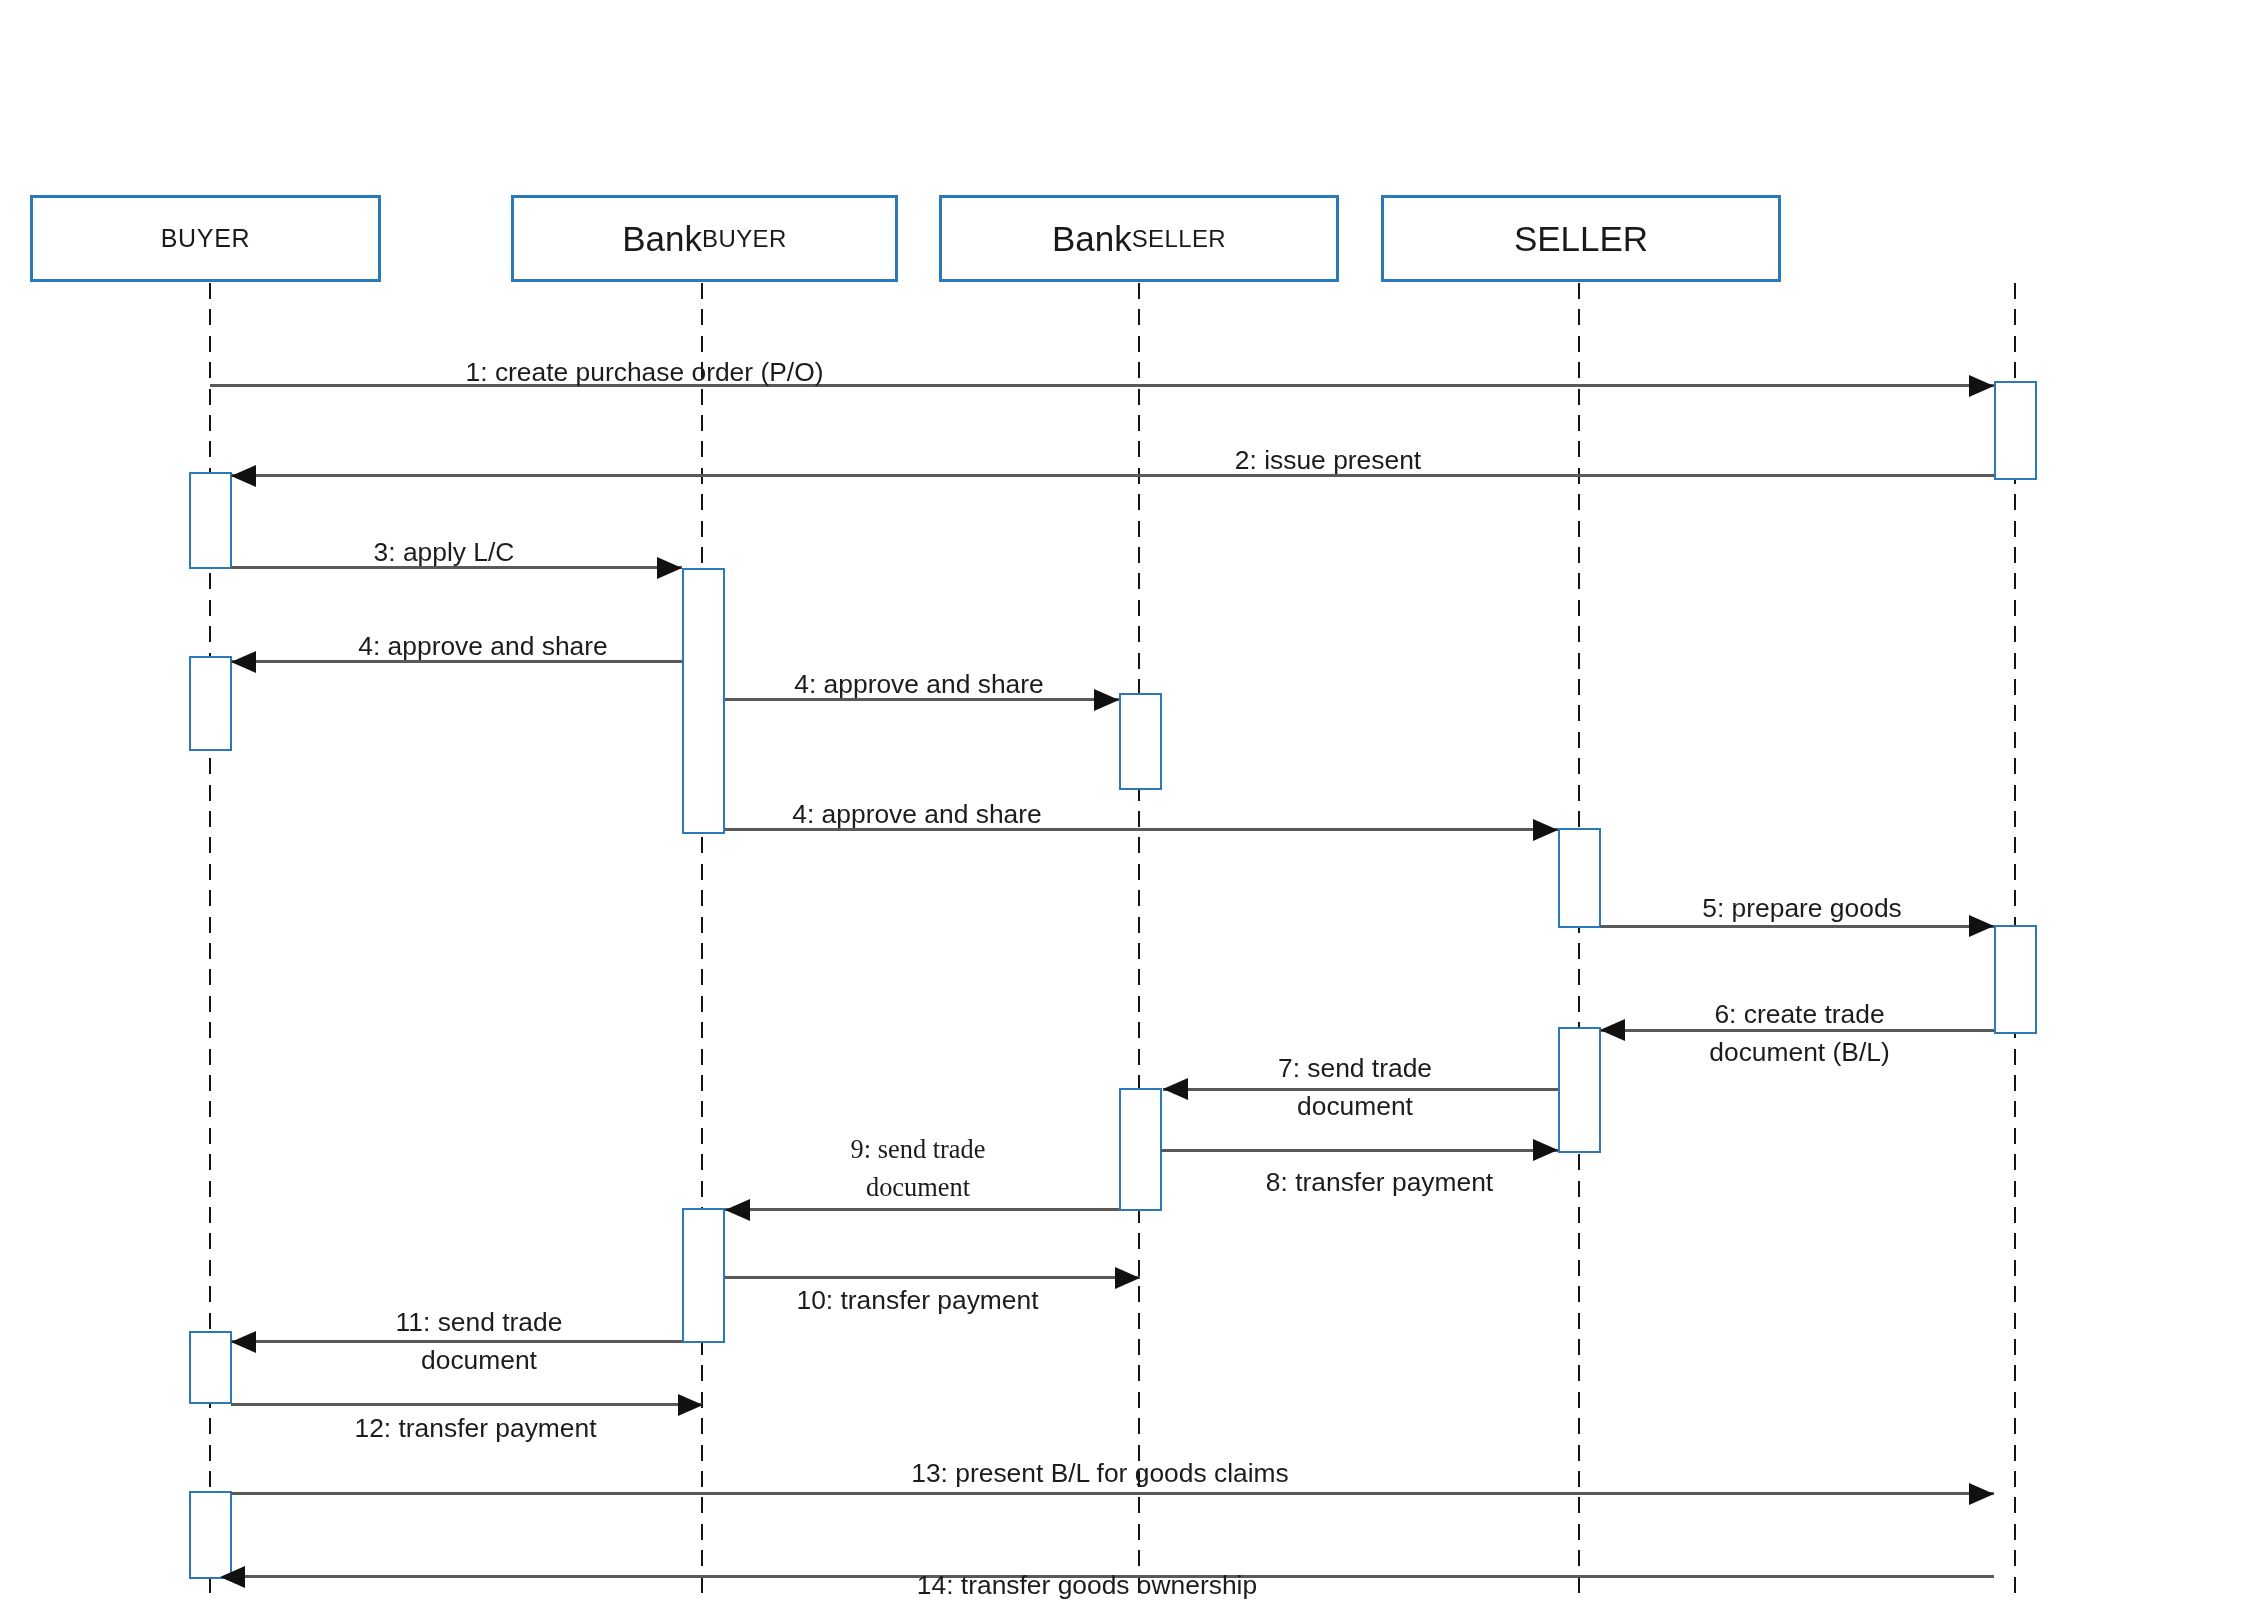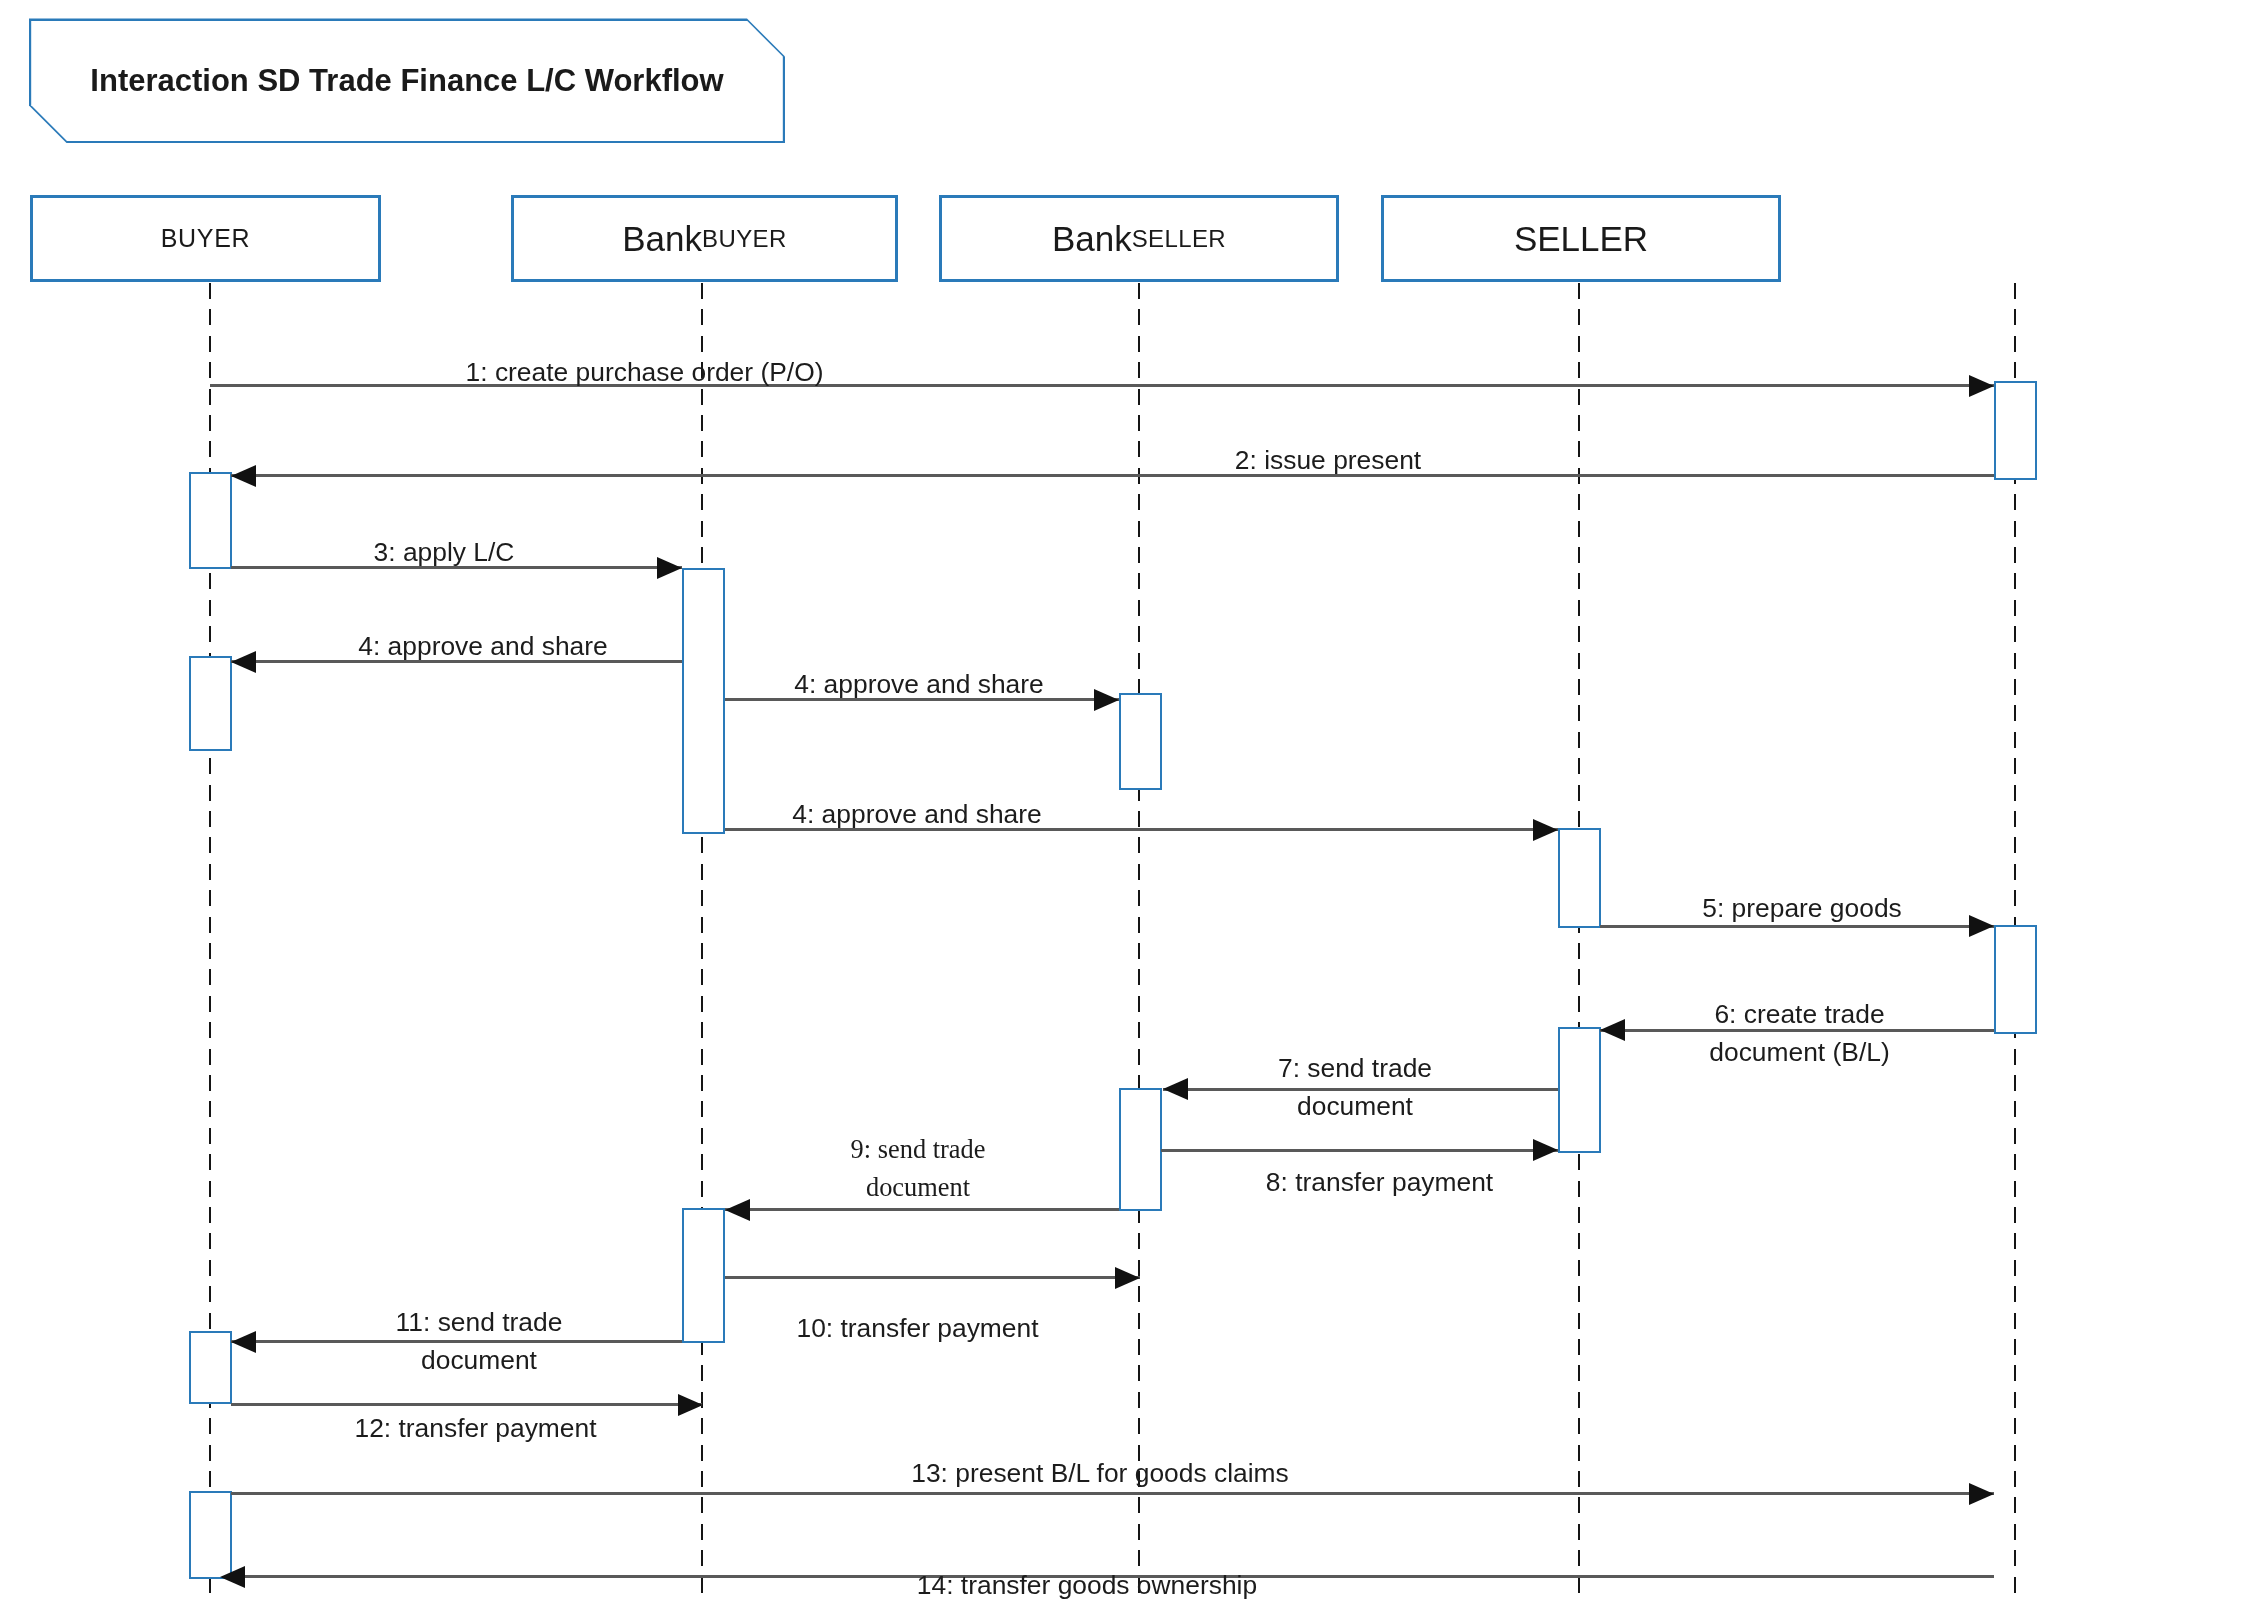--- a/index.html
+++ b/index.html
@@ -63,25 +63,20 @@
   .mlabel {
     position: absolute; font-size: 26.4px; line-height: 38px; color: #1c1c1c;
     text-align: center; white-space: pre-line; z-index: 6;
   }
 </style>
 </head>
 <body>
 
 <div class="canvas">
 
-  <div class="title-frame">
-    <div class="title-frame-inner">
-      <div class="title-text">Interaction SD Trade Finance L/C Workflow</div>
-    </div>
-  </div>
 
   <div class="hdr hdr-small" style="left:30px;  width:351px;">
     <span class="hdr-name">BUYER</span>
   </div>
   <div class="hdr" style="left:511px; width:387px;">
     <span class="hdr-big">Bank</span>
       <span class="hdr-sub">BUYER</span>
   </div>
   <div class="hdr" style="left:939px; width:400px;">
     <span class="hdr-big">Bank</span>
@@ -175,21 +170,21 @@
   <div>
     <div class="mline" style="left:725px; top:1208px; width:394px;"></div>
     <div class="ah-l" style="left:725px; top:1199px;"></div>
     <div class="mlabel" style="left:771px; top:1130px; width:294px;font-family:Liberation Serif, serif;">9: send trade
 document</div>
   </div>
 
   <div>
     <div class="mline" style="left:725px; top:1276px; width:415px;"></div>
     <div class="ah-r" style="left:1115px; top:1267px;"></div>
-    <div class="mlabel" style="left:734px; top:1281px; width:367px;margin-top:28px;">10: transfer payment</div>
+    <div class="mlabel" style="left:734px; top:1281px; width:367px;">10: transfer payment</div>
   </div>
 
   <div>
     <div class="mline" style="left:231px; top:1340px; width:451px;"></div>
     <div class="ah-l" style="left:231px; top:1331px;"></div>
     <div class="mlabel" style="left:332px; top:1303px; width:294px;">11: send trade
 document</div>
   </div>
 
   <div>

